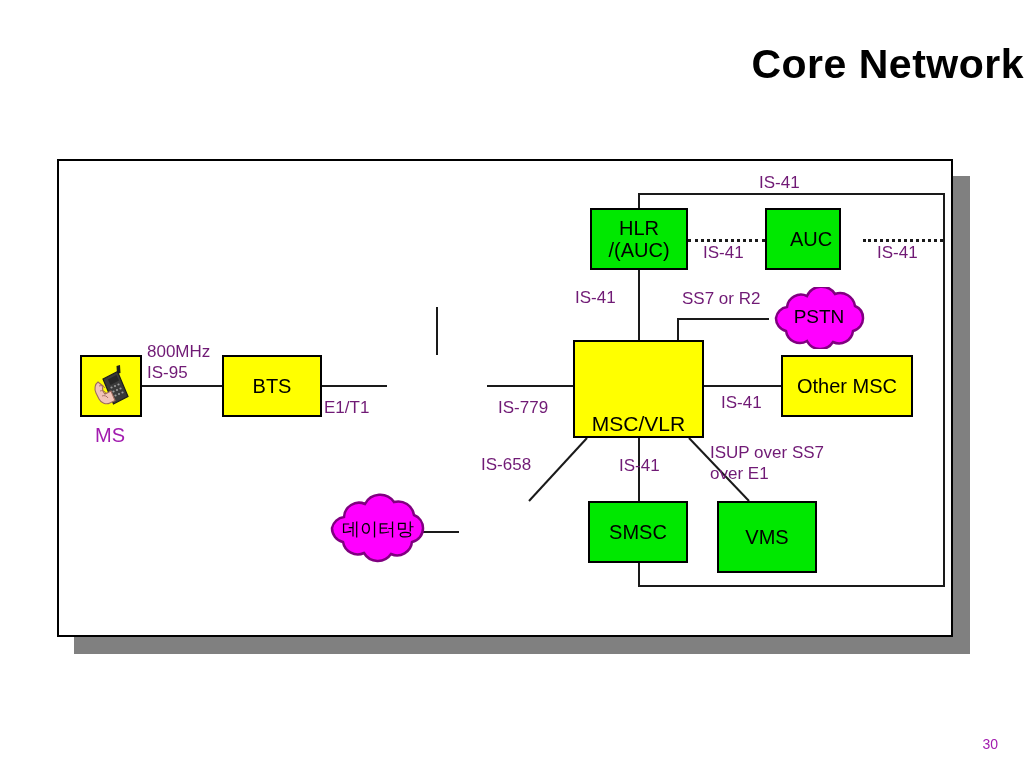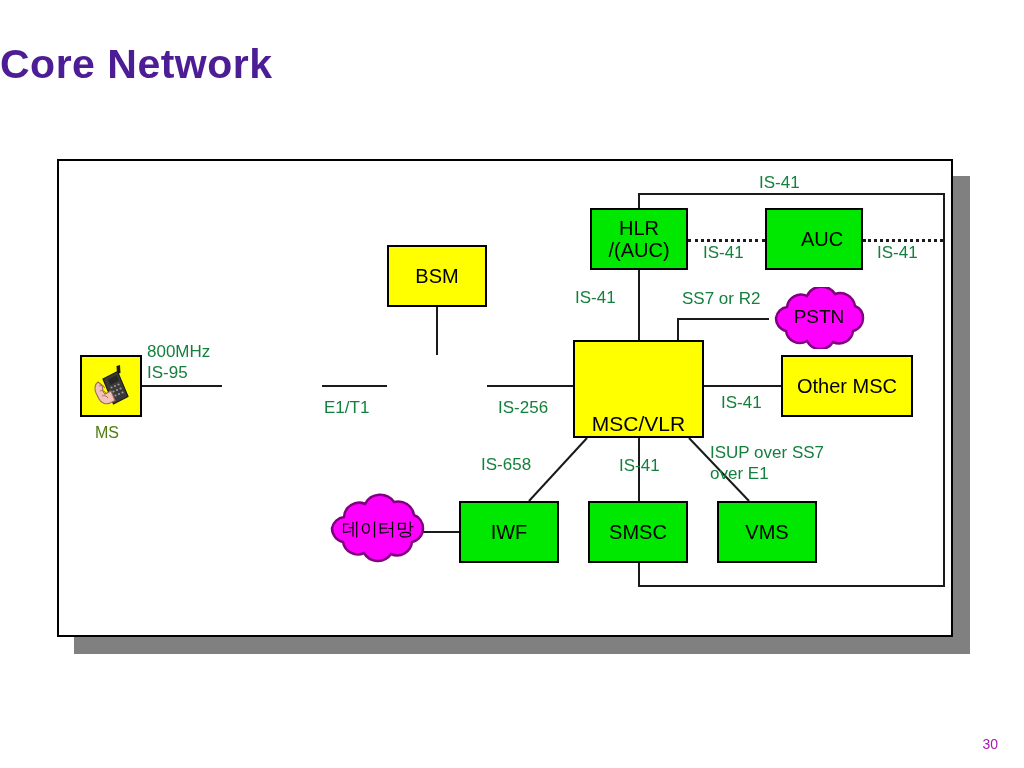--- a/index.html
+++ b/index.html
@@ -14,24 +14,24 @@
     font-family: "Liberation Sans", "DejaVu Sans", sans-serif;
     overflow: hidden;
   }
 
   
   #slide-title {
     position: absolute;
     left: 0;
     top: 42px;
     width: 1024px;
-    text-align: left;
+    text-align: right;
     font-size: 41px;
     font-weight: bold;
-    color: #4c1d95;
+    color: #000000;
     letter-spacing: 0.5px;
     line-height: 1.1;
   }
 
   
   #diagram-shadow {
     position: absolute;
     left: 74px;
     top: 176px;
     width: 896px;
@@ -108,31 +108,31 @@
     left: 0; top: 0;
     width: 896px; height: 478px;
     z-index: 2;
     overflow: visible;
   }
 
   
   .label {
     position: absolute;
     font-size: 17px;
-    color: #15803d;
+    color: #701a75;
     white-space: pre;
     line-height: 1.25;
     z-index: 6;
   }
 
   
   #ms-caption {
     position: absolute;
-    font-size: 16px;
-    color: #4d7c0f;
+    font-size: 20px;
+    color: #a21caf;
     z-index: 6;
   }
 
   
   #page-number {
     position: absolute;
     right: 26px;
     bottom: 16px;
     font-size: 14px;
     color: #a21caf;
@@ -227,59 +227,56 @@
       </g>
 
       <path d="M9 19 C6 21 5 26 7 30 L10 36 C12 40 17 42 21 40 L26 37.5
                L22 28 L16 31 C14 29 13 26 14 23 Z" fill="#f2c4b8" stroke="#9c6a5e" stroke-width="1.1"></path>
       <path d="M10 23 C12 22 15 23 16 25" fill="none" stroke="#9c6a5e" stroke-width="0.9"></path>
       <path d="M11 28 C13 27 16 28 17 30" fill="none" stroke="#9c6a5e" stroke-width="0.9"></path>
       <path d="M13 33 C15 32 18 33 19 35" fill="none" stroke="#9c6a5e" stroke-width="0.9"></path>
     </svg>
   </div>
 
-
-  <div class="node yellow" style="left:330px; top:86px; width:100px; height:62px;">
-    <span>BSM</span>
-  </div>
+  <div class="node yellow" style="left:165px; top:196px; width:100px; height:62px;">
+    <span>BTS</span>
+  </div>
+
 
 
   <div class="node yellow" style="left:516px; top:181px; width:131px; height:98px; font-size:21px;align-items:flex-end;">
     <span>MSC/VLR</span>
   </div>
 
   <div class="node green" style="left:533px; top:49px; width:98px; height:62px;">
     <span style="white-space:pre;">HLR
 /(AUC)</span>
   </div>
 
-  <div class="node green" style="left:708px; top:49px; width:98px; height:62px;padding-left:16px;">
+  <div class="node green" style="left:708px; top:49px; width:76px; height:62px;padding-left:16px;">
     <span>AUC</span>
   </div>
 
   <div class="node yellow" style="left:724px; top:196px; width:132px; height:62px;">
     <span>Other MSC</span>
   </div>
 
-  <div class="node green" style="left:402px; top:342px; width:100px; height:62px;">
-    <span>IWF</span>
-  </div>
 
   <div class="node green" style="left:531px; top:342px; width:100px; height:62px;">
     <span>SMSC</span>
   </div>
 
-  <div class="node green" style="left:660px; top:342px; width:100px; height:62px;">
+  <div class="node green" style="left:660px; top:342px; width:100px; height:72px;">
     <span>VMS</span>
   </div>
 
   <div class="label" style="left:90px;  top:182px;">800MHz
 IS-95</div>
   <div class="label" style="left:267px; top:238px;">E1/T1</div>
-  <div class="label" style="left:441px; top:238px;">IS-256</div>
+  <div class="label" style="left:441px; top:238px;">IS-779</div>
   <div class="label" style="left:518px; top:128px;">IS-41</div>
   <div class="label" style="left:646px; top:83px;">IS-41</div>
   <div class="label" style="left:820px; top:83px;">IS-41</div>
   <div class="label" style="left:702px; top:13px;">IS-41</div>
   <div class="label" style="left:625px; top:129px;">SS7 or R2</div>
   <div class="label" style="left:664px; top:233px;">IS-41</div>
   <div class="label" style="left:424px; top:295px;">IS-658</div>
   <div class="label" style="left:562px; top:296px;">IS-41</div>
   <div class="label" style="left:653px; top:283px;">ISUP over SS7
 over E1</div>

